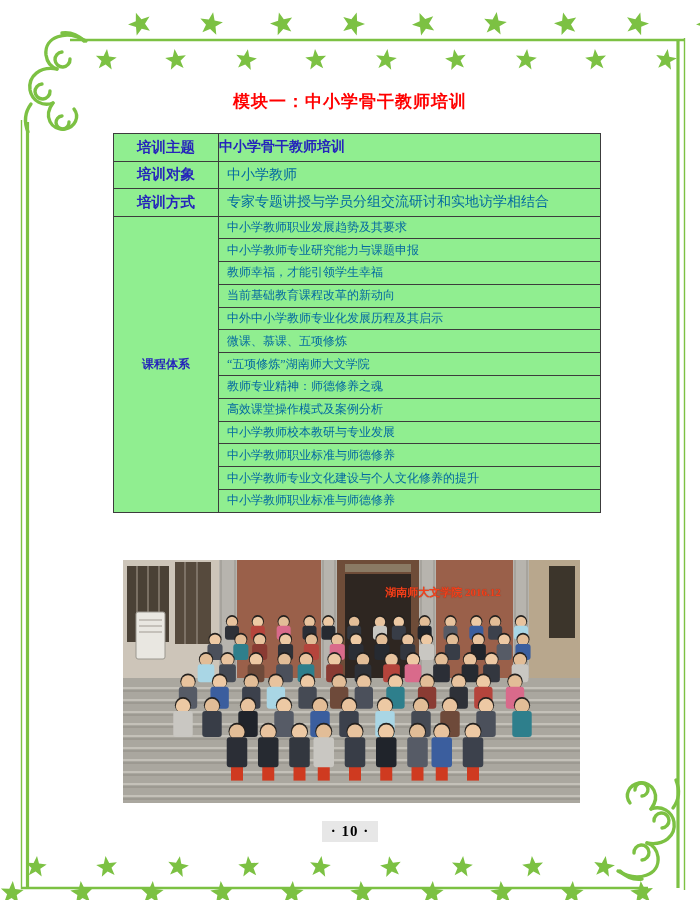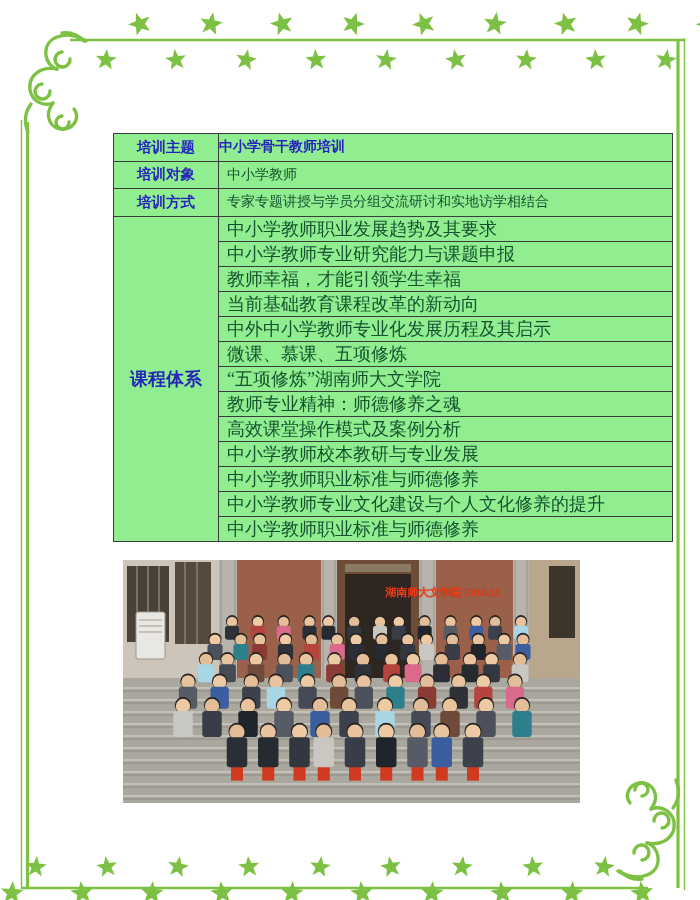--- a/index.html
+++ b/index.html
@@ -11,29 +11,29 @@
   .gline{stroke:var(--frame-green);fill:none;}
   .gstar{fill:var(--frame-green);stroke:none;}
   .gorn{stroke:var(--frame-green);fill:none;stroke-width:3.4;stroke-linecap:round;}
 
   
   .title{position:absolute;left:0;top:90px;width:100%;text-align:center;
          font-family:"Liberation Sans", sans-serif;font-weight:bold;
          font-size:17px;color:var(--title-red);letter-spacing:1px;}
 
   
-  .doc-table{position:absolute;left:113px;top:133px;width:560px;
+  .doc-table{position:absolute;left:113px;top:133px;width:488px;
              border-collapse:collapse;background:var(--table-bg);
              table-layout:fixed;}
   .doc-table td{border:1.4px solid var(--table-border);
-                font-size:14px;color:#14532d;padding:0 4px 0 8px;vertical-align:middle;}
+                font-size:14px;color:#0369a1;padding:0 4px 0 8px;vertical-align:middle;}
   .doc-table td.lbl{width:104px;text-align:center;padding:0;
                     color:var(--label-blue);font-weight:bold;font-size:14.5px;}
   .doc-table tr.main-row td{height:26.5px;}
-  .doc-table tr.course-row td{height:21.8px;font-size:18px;border-radius:9px;}
+  .doc-table tr.course-row td{height:21.8px;font-size:12px;border-radius:9px;}
   .doc-table td.val-center{font-weight:bold;
                     color:var(--label-blue);padding:0;}
 
   
   .photo{position:absolute;left:123px;top:560px;width:457px;height:243px;overflow:hidden;}
   .photo svg{display:block;width:457px;height:243px;}
   .caption1{position:absolute;left:0;top:9px;width:100%;text-align:center;
             font-weight:bold;font-size:12.5px;color:var(--caption-red);
             letter-spacing:0.5px;text-shadow:0 0 1px rgba(90,10,0,.55);white-space:nowrap;}
   .caption2{position:absolute;left:47%;top:25px;width:46%;text-align:center;
@@ -108,20 +108,21 @@
         <polygon points="220.7,881.1 224.5,888.6 233.0,888.1 226.9,894.0 230.0,901.9 222.5,898.0 216.0,903.4 217.4,895.0 210.3,890.5 218.6,889.3" class="gstar"></polygon>
         <polygon points="292.8,881.0 295.2,889.1 303.6,890.1 296.7,894.9 298.4,903.2 291.6,898.0 284.3,902.2 287.1,894.2 280.9,888.5 289.3,888.7" class="gstar"></polygon>
         <polygon points="360.7,881.1 364.5,888.6 373.0,888.1 366.9,894.0 370.0,901.9 362.5,898.0 356.0,903.4 357.4,895.0 350.3,890.5 358.6,889.3" class="gstar"></polygon>
         <polygon points="432.8,881.0 435.2,889.1 443.6,890.1 436.7,894.9 438.4,903.2 431.6,898.0 424.3,902.2 427.1,894.2 420.9,888.5 429.3,888.7" class="gstar"></polygon>
         <polygon points="500.7,881.1 504.5,888.6 513.0,888.1 506.9,894.0 510.0,901.9 502.5,898.0 496.0,903.4 497.4,895.0 490.3,890.5 498.6,889.3" class="gstar"></polygon>
         <polygon points="572.8,881.0 575.2,889.1 583.6,890.1 576.7,894.9 578.4,903.2 571.6,898.0 564.3,902.2 567.1,894.2 560.9,888.5 569.3,888.7" class="gstar"></polygon>
         <polygon points="640.7,881.1 644.5,888.6 653.0,888.1 646.9,894.0 650.0,901.9 642.5,898.0 636.0,903.4 637.4,895.0 630.3,890.5 638.6,889.3" class="gstar"></polygon>
       </g>
   </svg>
 
+  <div class="title">模块一：中小学骨干教师培训</div>
 
   <table class="doc-table">
     <tbody>
       <tr class="main-row">
         <td class="lbl">培训主题</td>
         <td class="val-center">中小学骨干教师培训</td>
       </tr>
       <tr class="main-row">
         <td class="lbl">培训对象</td>
         <td>中小学教师</td>
@@ -466,14 +467,17 @@
           <rect x="308.49" y="177.32" width="20.52" height="30" rx="3" fill="#3b5e9e"></rect>
           <rect x="344" y="205.6" width="12" height="15" fill="#cf3a20"></rect>
           <circle cx="350" cy="171.2" r="8.5" fill="#23201e"></circle>
           <circle cx="350" cy="172" r="7.6" fill="#edc9a4"></circle>
           <rect x="339.74" y="177.32" width="20.52" height="30" rx="3" fill="#3c414c"></rect>
         </g>
     </svg>
     <div class="caption2">湖南师大文学院  2016.12</div>
   </div>
 
+  <div class="footer">
+    <span class="pagenum">· 10 ·</span>
+  </div>
 
 </div>
 
 </body></html>

